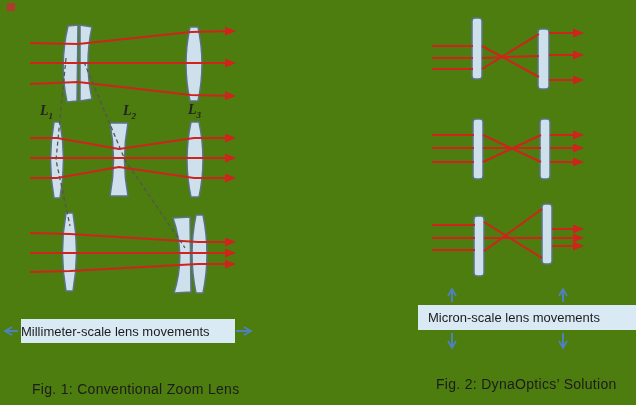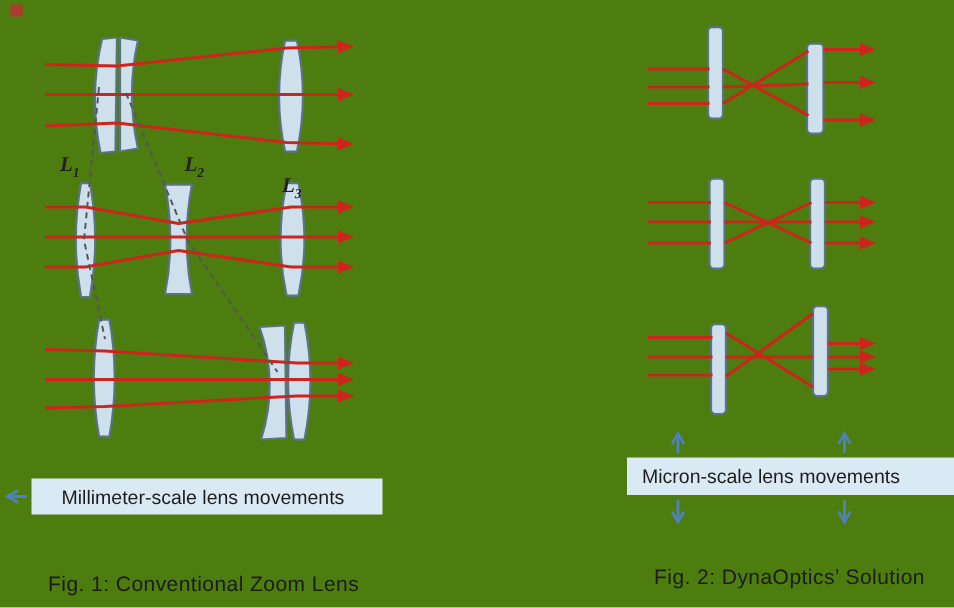--- a/index.html
+++ b/index.html
@@ -114,23 +114,23 @@
     </g>
 
     <line class="barrow" x1="452" y1="302" x2="452" y2="290" marker-end="url(#mb)"></line>
     <line class="barrow" x1="563" y1="302" x2="563" y2="290" marker-end="url(#mb)"></line>
     <line class="barrow" x1="452" y1="333" x2="452" y2="347" marker-end="url(#mb)"></line>
     <line class="barrow" x1="563" y1="333" x2="563" y2="347" marker-end="url(#mb)"></line>
   </svg>
 
   <span class="llabel" style="left:40px;top:104px;"><span>L</span><sub>1</sub></span>
   <span class="llabel" style="left:111px;top:104px;margin-left:12px;"><span>L</span><sub>2</sub></span>
-  <span class="llabel" style="left:188px;top:103px;margin-top:15px;"><span>L</span><sub>3</sub></span>
+  <span class="llabel" style="left:188px;top:103px;"><span>L</span><sub>3</sub></span>
 
-  <div class="move-box" style="left:21px;top:319px;width:214px;height:24px;padding-left:20px;">
+  <div class="move-box" style="left:21px;top:319px;width:214px;height:24px;padding-left:0;">
     <span>Millimeter-scale lens movements</span>
   </div>
   <div class="move-box" style="left:418px;top:305px;width:218px;height:25px;padding-left:10px;">
     <span>Micron-scale lens movements</span>
   </div>
 
   <div class="caption" style="left:32px;top:381px;">Fig. 1: Conventional Zoom Lens</div>
   <div class="caption" style="left:436px;top:376px;">Fig. 2: DynaOptics’ Solution</div>
 
 </div>

